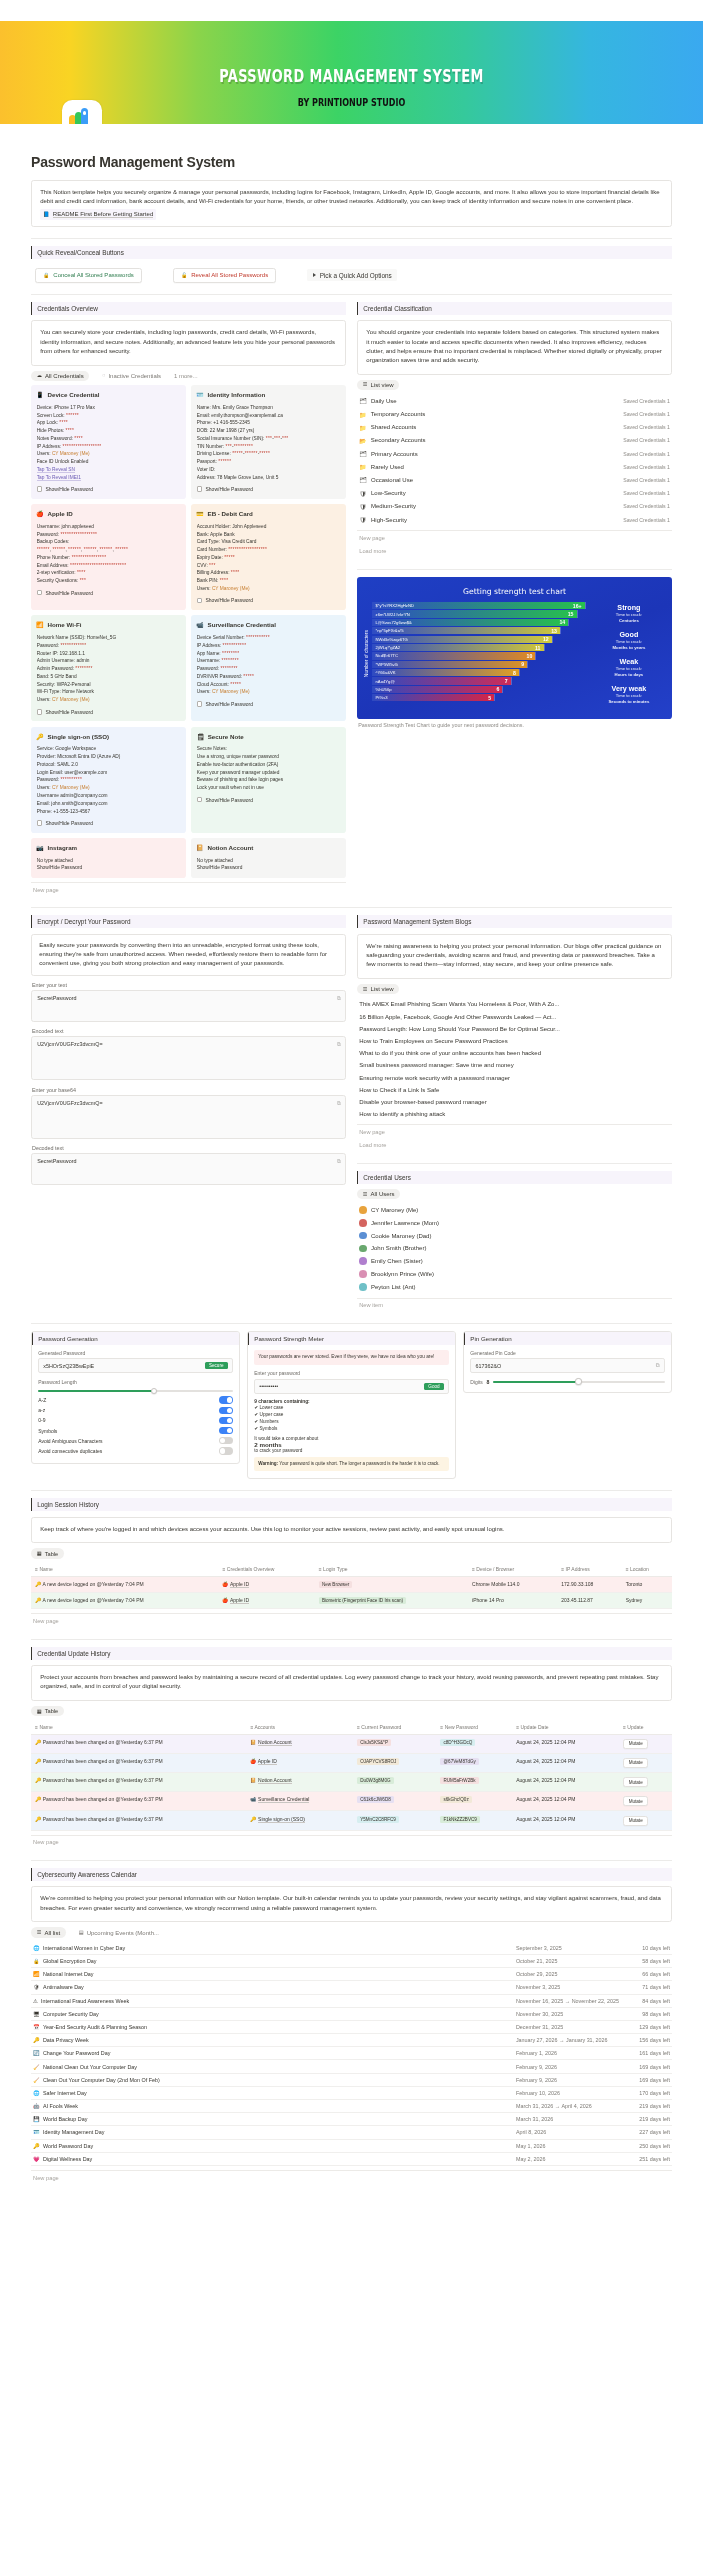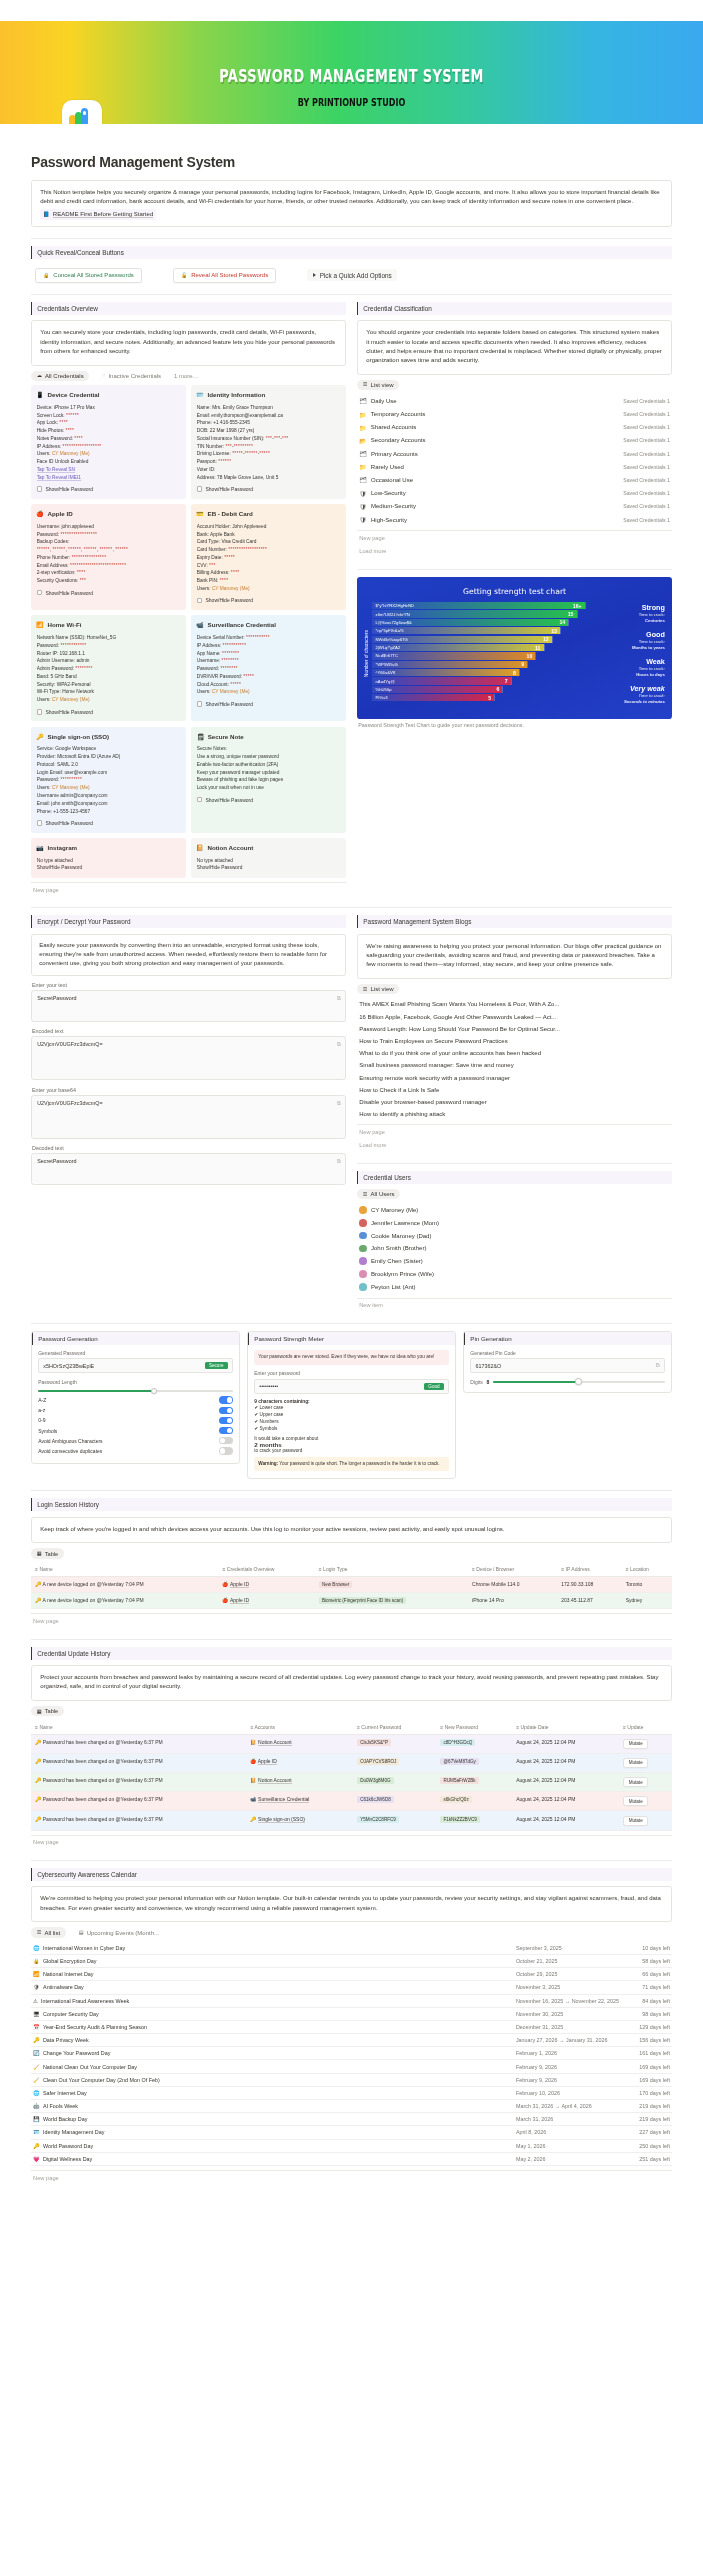--- a/index.html
+++ b/index.html
@@ -111,21 +111,21 @@
   .chartbox { background:linear-gradient(160deg,#1f3fc4 0%, #1c35b8 55%, #2340c9 100%); border-radius:3.1px; padding:8.2px 7.2px 13.4px 7.2px; color:#fff; position:relative;}
   .chart-title { text-align:center; font-size:7.7px; font-weight:500; margin:2.1px 0 6.2px 0; font-family:"DejaVu Sans", sans-serif;}
   .chart-body { display:flex; gap:3.1px; }
   .ylabel { writing-mode:vertical-rl; transform:rotate(180deg); font-size:4.9px; text-align:center; padding:7.2px 0; opacity:.95;}
   .bars { flex:1; }
   .bar { display:flex; align-items:center; justify-content:space-between; color:#fff;
          font-size:4.2px; height:7.2px; margin-bottom:1.2px; padding:0 3.1px; border-radius:0.5px;
          box-shadow:1px 0 0 rgba(255,255,255,.25);}
   .bar b { font-size:5.2px; }
   .ratings { width:77px; padding-left:5.2px; }
-  .rate { text-align:right; }
+  .rate { text-align:center; }
   .rate .t { font-size:7.2px; font-weight:700; }
   .rate .s { font-size:4.2px; opacity:.92; line-height:1.4;}
   .rate .s b { display:block; font-size:4.3px;}
   .chart-cap { color:#8d8a85; font-size:5.4px; padding:3.6px 1px; }
 
   
   .enc-box { border:0.5px solid #e6e4e1; border-radius:2.6px; padding:6.2px 7.2px; font-size:6px; line-height:1.55;}
   .field-label { font-size:5.4px; color:#6e6b66; margin:6.2px 0 2.1px 1px; }
   .txtarea {
     border:0.5px solid #e6e4e1; border-radius:2.6px; background:#fafafa;
@@ -585,21 +585,21 @@
                   <div class="s">Time to crack:<b>Centuries</b></div>
                 </div>
                 <div class="rate" style="margin-bottom: 6.2px; margin-top: 0px;">
                   <div class="t">Good</div>
                   <div class="s">Time to crack:<b>Months to years</b></div>
                 </div>
                 <div class="rate" style="margin-bottom: 6.2px; margin-top: 0px;">
                   <div class="t">Weak</div>
                   <div class="s">Time to crack:<b>Hours to days</b></div>
                 </div>
-                <div class="rate" style="margin-bottom: 0px; margin-top: 0px; font-style: italic;">
+                <div class="rate" style="margin-bottom: 0px; margin-top: 0px;">
                   <div class="t">Very weak</div>
                   <div class="s">Time to crack:<b>Seconds to minutes</b></div>
                 </div>
               </div>
           </div>
         </div>
         <div class="chart-cap">Password Strength Test Chart to guide your next password decisions.</div>
       </div>
     </div>
 

